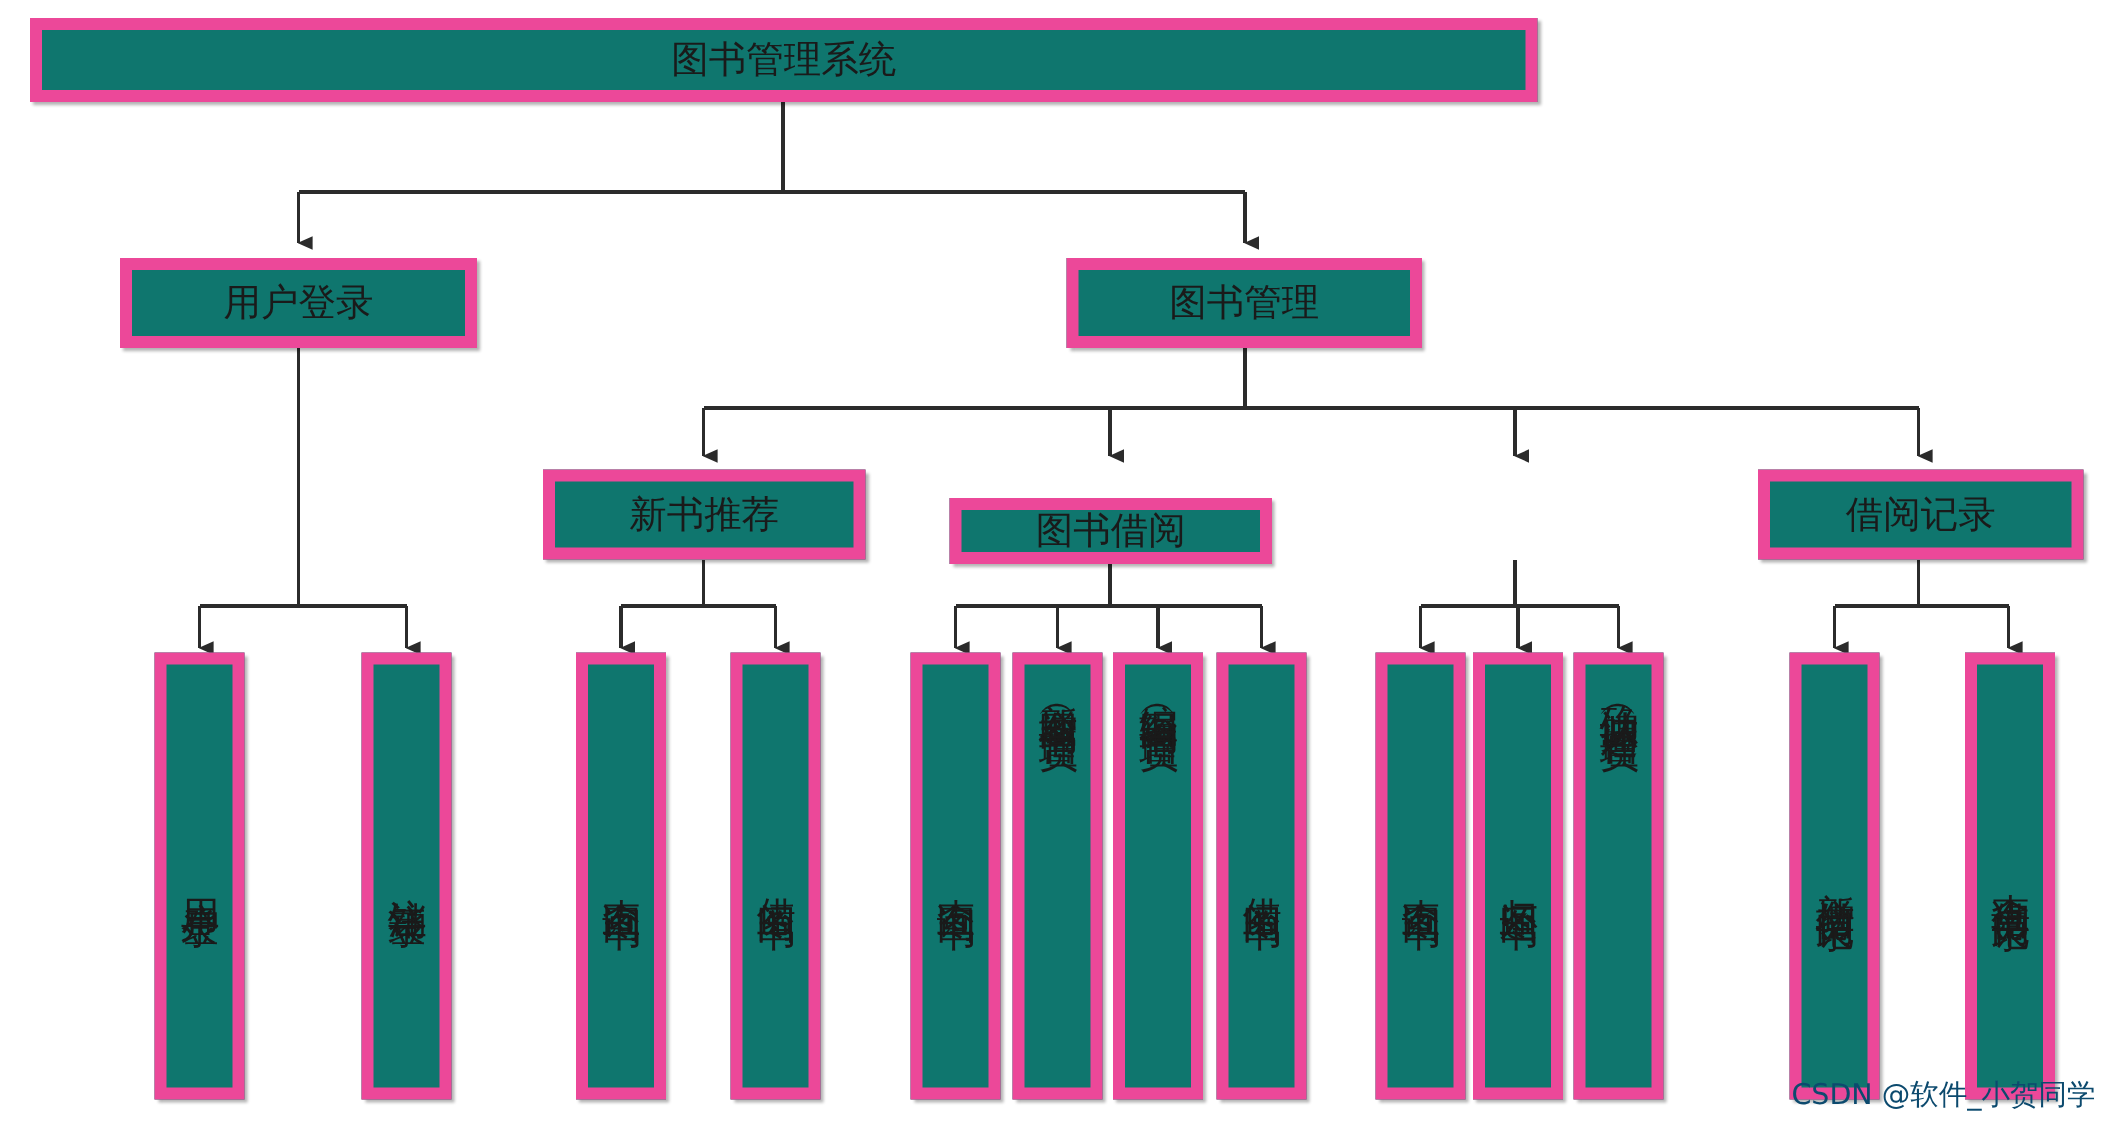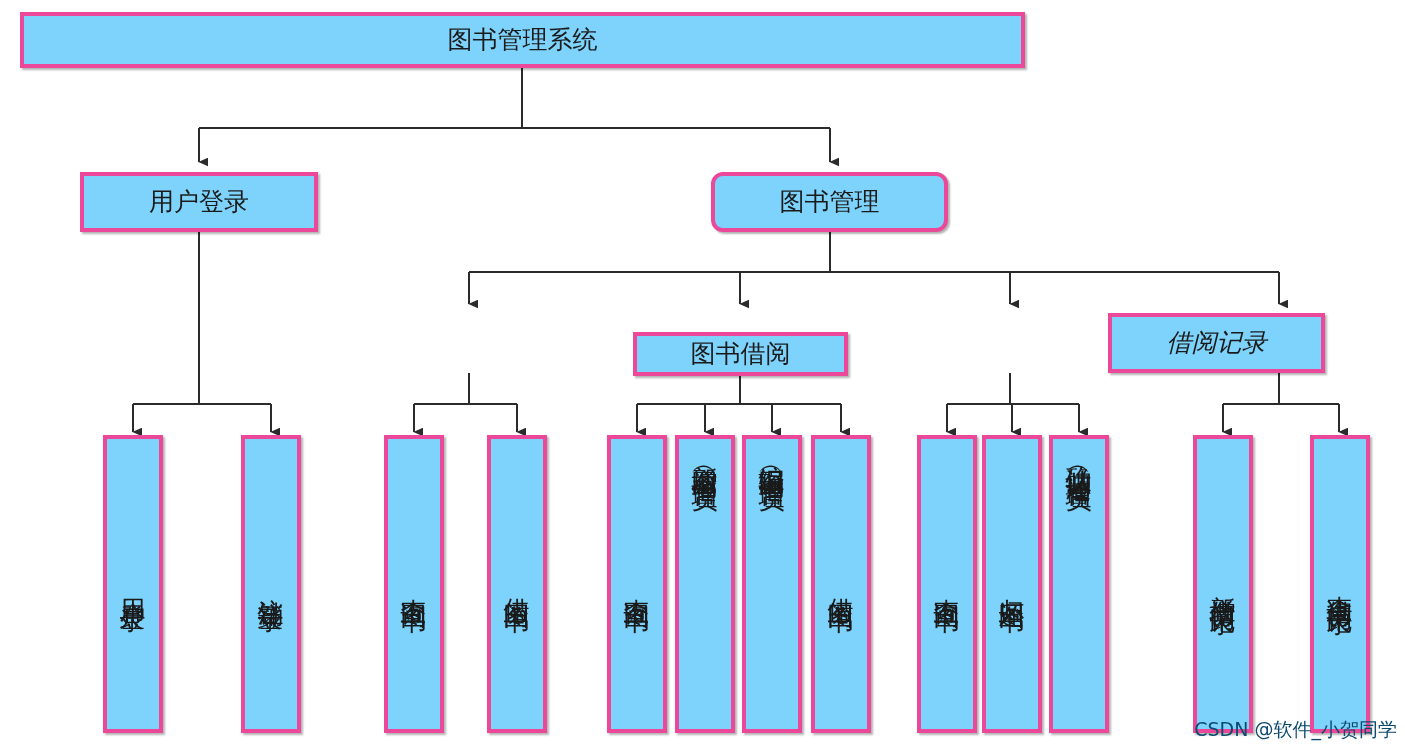--- a/index.html
+++ b/index.html
@@ -21,22 +21,22 @@
     position: absolute;
     left: 0;
     top: 0;
     width: 1405px;
     height: 747px;
     pointer-events: none;
   }
   .node {
     position: absolute;
     box-sizing: border-box;
-    background: #7dd3fc;
-    border: 4px solid #ec4899;
+    background: #0f766e;
+    border: 8px solid #ec4899;
     box-shadow: 2px 2px 2px rgba(0,0,0,0.30);
     display: flex;
     align-items: center;
     justify-content: center;
     color: #1a1a1a;
     z-index: 2;
   }
   .node-label {
     display: block;
     text-align: center;
@@ -143,31 +143,34 @@
   </svg>
 
   <div class="node root horiz" style="left:20px; top:12px; width:1005px; height:56px;">
     <span class="node-label">图书管理系统</span>
   </div>
 
   <div class="node horiz" style="left:80px; top:172px; width:238px; height:60px;">
     <span class="node-label">用户登录</span>
   </div>
 
-  <div class="node horiz" style="left:711px; top:172px; width:237px; height:60px;border-radius:12px;">
+  <div class="node horiz" style="left:711px; top:172px; width:237px; height:60px;">
     <span class="node-label">图书管理</span>
   </div>
 
+  <div class="node horiz" style="left:362px; top:313px; width:215px; height:60px;">
+    <span class="node-label">新书推荐</span>
+  </div>
 
   <div class="node horiz" style="left:633px; top:332px; width:215px; height:44px;">
     <span class="node-label">图书借阅</span>
   </div>
 
 
-  <div class="node horiz" style="left:1108px; top:313px; width:217px; height:60px;font-style:italic;">
+  <div class="node horiz" style="left:1172px; top:313px; width:217px; height:60px;">
     <span class="node-label">借阅记录</span>
   </div>
 
   <div class="node vert" style="left:103px; top:435px; width:60px; height:298px;">
     <span class="vert-inner">
       <span class="node-label">用户登录</span>
     </span>
   </div>
 
   <div class="node vert" style="left:241px; top:435px; width:60px; height:298px;">

